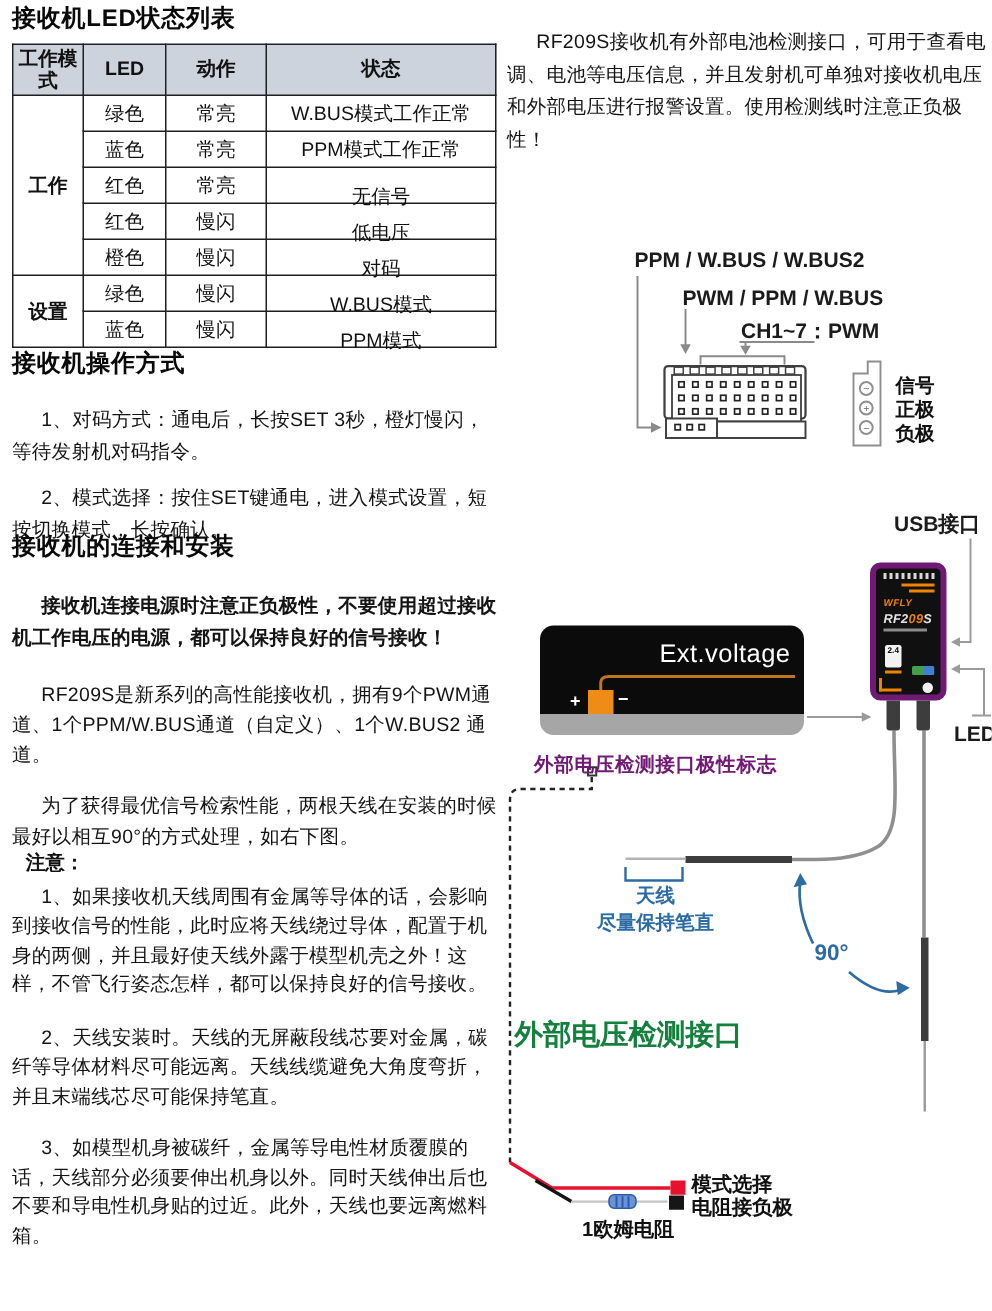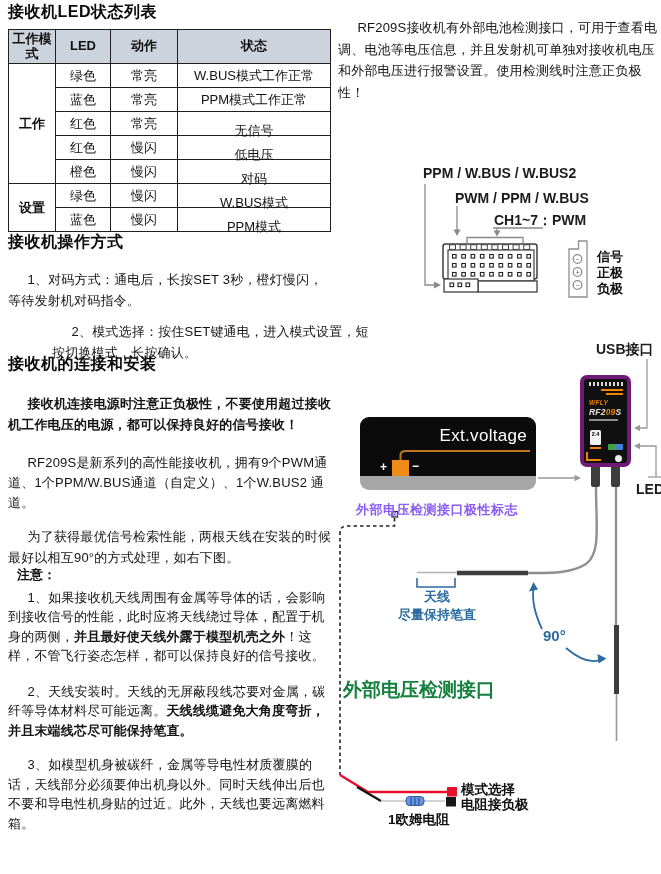--- a/index.html
+++ b/index.html
@@ -1,36 +1,36 @@
 <!DOCTYPE html>
 <html><head>
 <meta charset="utf-8">
 <style>
   html,body{margin:0;padding:0;}
   body{width:661px;height:874px;position:relative;background:#ffffff;
        font-family:"Liberation Sans","DejaVu Sans",sans-serif;color:#111;overflow:hidden;}
   .abs{position:absolute;}
   h2.sec{position:absolute;margin:0;font-size:16px;font-weight:bold;color:#0a0a0a;letter-spacing:0.5px;}
   .para{position:absolute;font-size:13px;color:#141414;line-height:20px;width:327px;text-indent:1.5em;letter-spacing:0.2px;}
-  .para b,.bseg{font-weight:bold;}
+  .para b,.bseg{font-weight:normal;}
   
   table#ledtab{position:absolute;left:8px;top:29px;border-collapse:collapse;table-layout:fixed;}
   #ledtab th,#ledtab td{border:1.6px solid #1f1f1f;text-align:center;font-size:13px;padding:0;overflow:visible;margin-top:24px;}
   #ledtab th{background:#ccd3dd;height:33px;font-weight:bold;line-height:1.15;}
   #ledtab td{height:23px;}
   #ledtab td.mode{font-weight:bold;}
   #ledtab .drop{position:relative;top:7px;display:inline-block;z-index:3;}
   
   #intro{left:338px;top:4px;width:320px;line-height:21.5px;}
   .dlabel{position:absolute;font-size:14px;font-weight:600;color:#1b1b1b;white-space:nowrap;}
   #pinlabels{left:597px;top:249px;font-size:13px;font-weight:bold;line-height:16px;color:#111;}
   #usb-label{left:596px;top:341px;}
   #led-label{left:636px;top:481px;}
   #port-label{left:343px;top:677px;font-size:19px;font-weight:600;color:#15803d;}
-  #ext-caption{left:356px;top:501px;font-size:13px;font-weight:600;color:#8b5cf6;letter-spacing:0.5px;}
+  #ext-caption{left:356px;top:501px;font-size:13px;font-weight:600;color:#701a75;letter-spacing:0.5px;}
   .blue{color:#2d6ca2;font-weight:bold;}
   #ant-label{left:395px;top:588px;width:84px;text-align:center;font-size:13px;}
   #ant-hint{left:395px;top:606px;width:84px;text-align:center;font-size:13px;}
   #angle-label{left:543px;top:627px;font-size:15px;}
   .wlabel{position:absolute;font-size:13.5px;font-weight:600;color:#111;white-space:nowrap;}
   #w-red{left:461px;top:781px;}
   #w-black{left:461px;top:796px;}
   #w-res{left:388px;top:811px;}
   
   #extbox{left:360px;top:417px;width:176px;height:59px;background:#0b0b0b;border-radius:9px 9px 0 0;}
@@ -224,21 +224,21 @@
     <tr>
       <td>蓝色</td>
       <td>慢闪</td>
       <td><span class="drop">PPM模式</span></td>
     </tr>
   </tbody>
 </table>
 
 <h2 class="sec" style="left:8px;top:232px;">接收机操作方式</h2>
 <p class="para" style="left:8px;top:256px;line-height:21px;">1、对码方式：通电后，长按SET 3秒，橙灯慢闪，等待发射机对码指令。</p>
-<p class="para" style="left:8px;top:308px;line-height:21px;margin-left:44px;">2、模式选择：按住SET键通电，进入模式设置，短按切换模式，长按确认。</p>
+<p class="para" style="left:8px;top:308px;line-height:21px;">2、模式选择：按住SET键通电，进入模式设置，短按切换模式，长按确认。</p>
 
 <h2 class="sec" style="left:8px;top:354px;">接收机的连接和安装</h2>
 <p class="para" style="left:8px;top:380px;line-height:21px;font-weight:bold;">接收机连接电源时注意正负极性，不要使用超过接收机工作电压的电源，都可以保持良好的信号接收！</p>
 <p class="para" style="left:8px;top:440px;">RF209S是新系列的高性能接收机，拥有9个PWM通道、1个PPM/W.BUS通道（自定义）、1个W.BUS2 通道。</p>
 <p class="para" style="left:8px;top:513px;line-height:21px;">为了获得最优信号检索性能，两根天线在安装的时候最好以相互90°的方式处理，如右下图。</p>
 
 <div class="abs txtlayer" style="left:8px;top:565px;width:328px;">
   <div style="font-size:13px;font-weight:bold;text-indent:0.7em;line-height:19.5px;">注意：</div>
   <p class="para" style="position:static;margin:3px 0 0 0;line-height:19.5px;width:328px;"><span>1、如果接收机天线周围有金属等导体的话，会影响到接收信号的性能，此时应将天线绕过导体，配置于机身的两侧，</span><span class="bseg">并且最好使天线外露于模型机壳之外</span><span>！这样，不管飞行姿态怎样，都可以保持良好的信号接收。</span></p>
   <p class="para" style="position:static;margin:16px 0 0 0;line-height:19.5px;width:328px;"><span>2、天线安装时。天线的无屏蔽段线芯要对金属，碳纤等导体材料尽可能远离。</span><span class="bseg">天线线缆避免大角度弯折，并且末端线芯尽可能保持笔直。</span></p>

